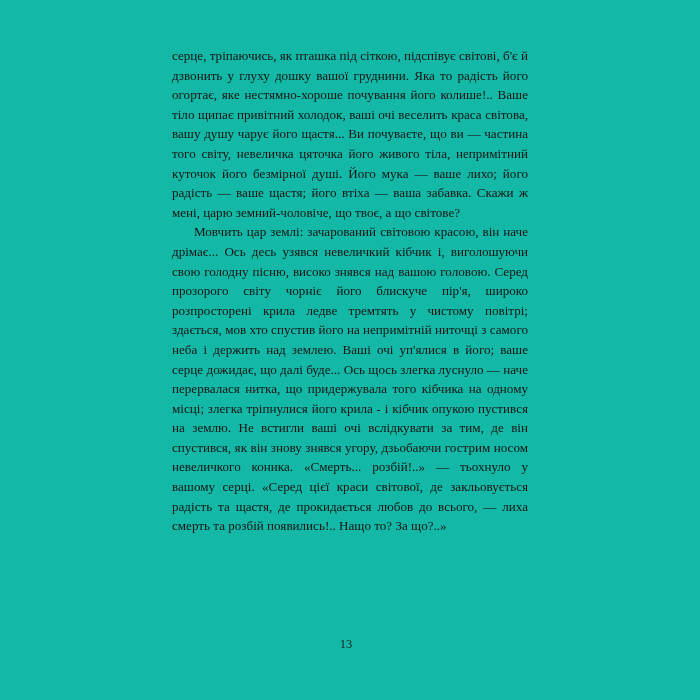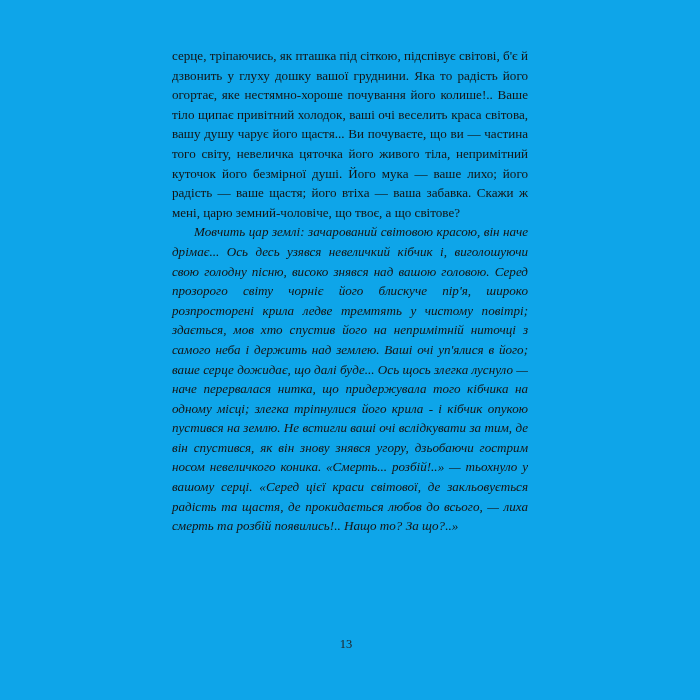--- a/index.html
+++ b/index.html
@@ -11,21 +11,21 @@
     width: 700px;
     height: 700px;
     font-family: "Liberation Serif", "DejaVu Serif", serif;
     color: #1a1a1a;
     overflow: hidden;
   }
   .page {
     position: relative;
     width: 700px;
     height: 700px;
-    background: #0ea5e9;
+    background: #14b8a6;
     box-sizing: border-box;
   }
   .text-column {
     position: absolute;
     left: 172px;
     top: 46px;
     width: 356px;
   }
   .para {
     margin: 0;
@@ -34,21 +34,20 @@
     text-align: justify;
     text-justify: inter-word;
     hyphens: manual;
     color: #141414;
   }
   .para.indent {
     text-indent: 22px;
   }
   .para + .para {
     margin-top: 0;
-    font-style: italic;
   }
   .folio {
     position: absolute;
     left: 0;
     right: 8px;
     top: 637px;
     text-align: center;
     font-size: 12.5px;
     color: #222222;
     font-family: "Liberation Serif", "DejaVu Serif", serif;

